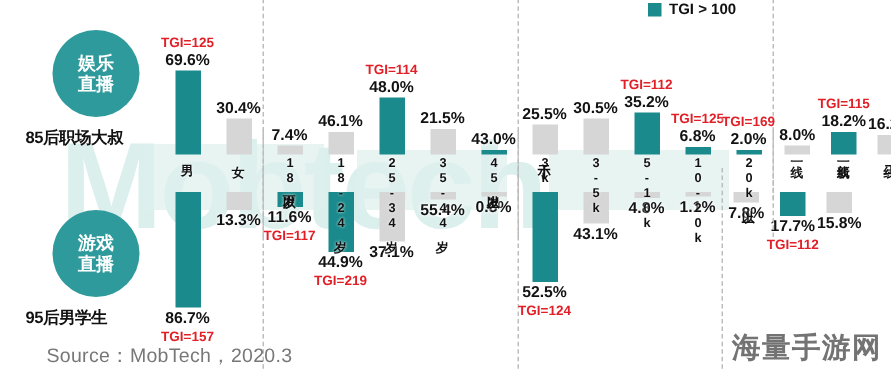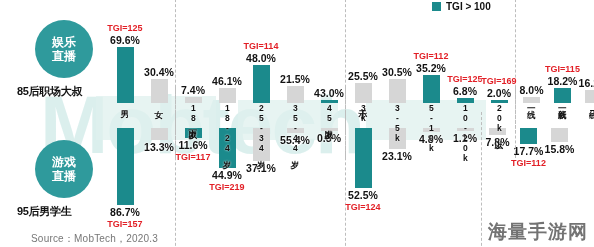--- a/index.html
+++ b/index.html
@@ -114,21 +114,21 @@
     margin-left:18px;
   }
   .rowsub {
     margin-top:6px; font-size:11px; font-weight:bold; color:#111;
     white-space:nowrap; letter-spacing:-.3px;
   }
 
   
   .source {
     position:absolute; left:31px; bottom:1px; z-index:8;
-    font-size:10px; color:#777; letter-spacing:.2px;
+    font-size:13px; color:#777; letter-spacing:.2px;
   }
 </style>
 </head>
 <body>
 
 <div id="root">
 
   <div class="wm-mob">Mobtech</div>
   <div class="wm-band" style="left:96px;top:96px;width:120px;height:44px;"></div>
   <div class="wm-band" style="left:238px;top:100px;width:100px;height:40px;"></div>
@@ -352,21 +352,21 @@
         </div>
         <div class="group">
           <div class="barcell" style="width: 34px;">
             <div class="bar hi" style="height: 60px;">
               <span class="vlabel">52.5%</span>
               <span class="tgi">TGI=124</span>
             </div>
           </div>
           <div class="barcell" style="width: 34px;">
             <div class="bar" style="height: 20.5333px;">
-              <span class="vlabel">23.1%</span>
+              <span class="vlabel">43.1%</span>
             </div>
           </div>
           <div class="barcell" style="width: 34px;">
             <div class="bar" style="height: 4.26667px;">
               <span class="vlabel">4.8%</span>
             </div>
           </div>
           <div class="barcell" style="width: 34px;">
             <div class="bar" style="height: 3px;">
               <span class="vlabel">1.1%</span>

